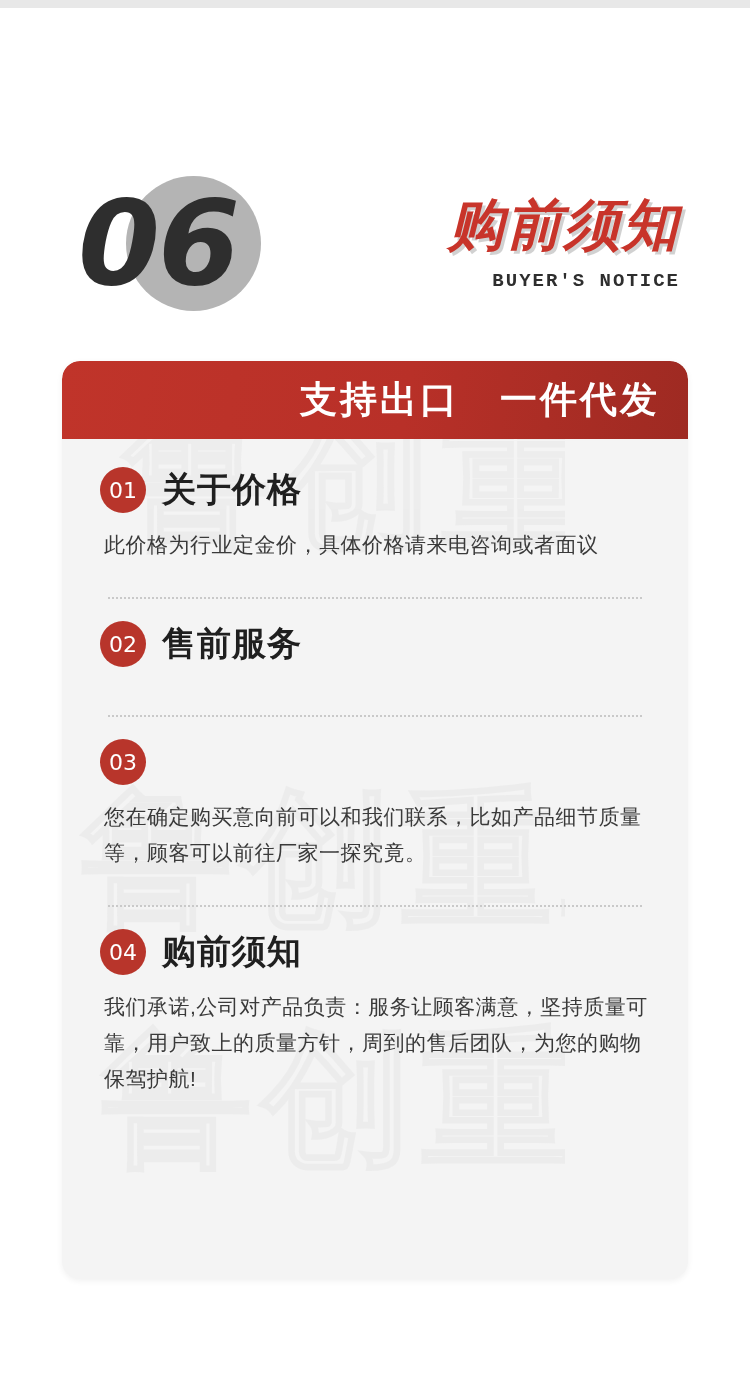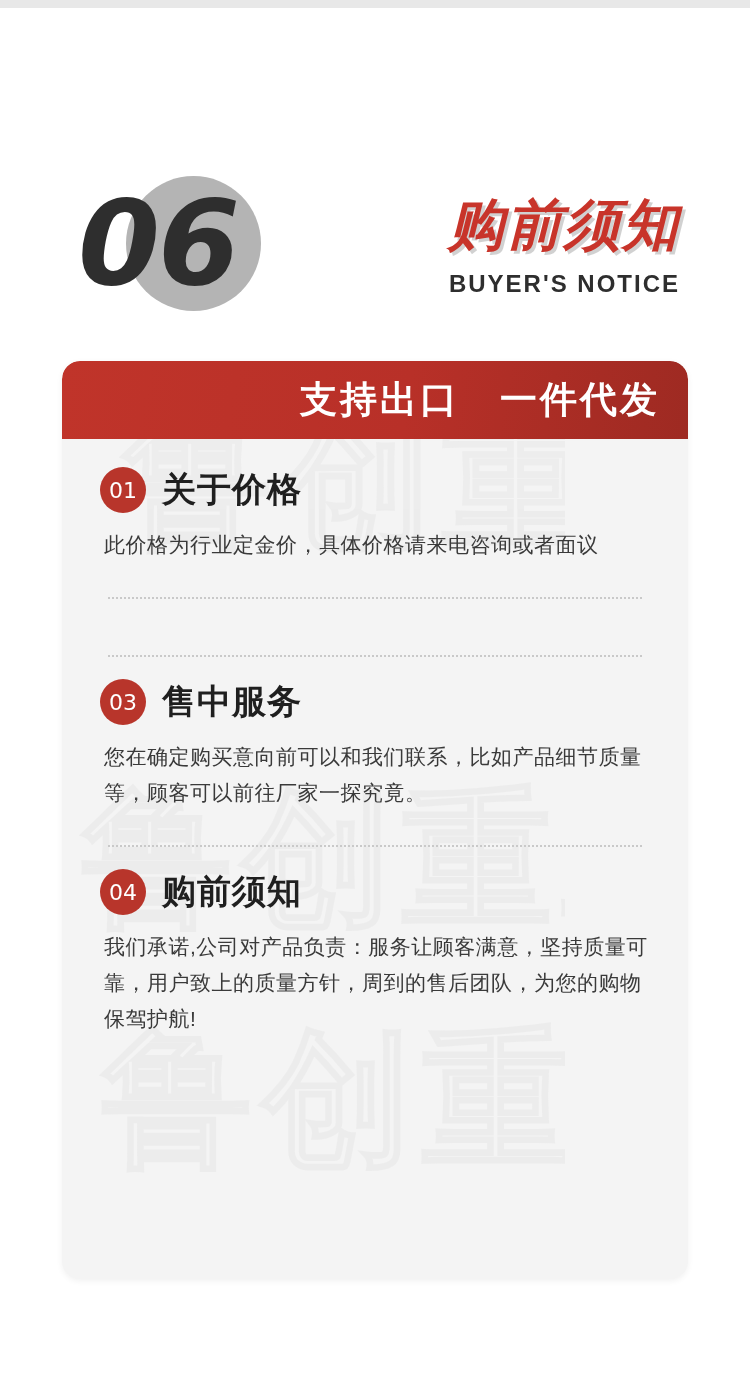--- a/index.html
+++ b/index.html
@@ -74,26 +74,26 @@
     font-weight: bold;
     font-style: italic;
     color: #c8342a;
     letter-spacing: 2px;
     text-align: right;
     text-shadow: 3px 3px 0 rgba(0,0,0,0.18);
     font-family: "DejaVu Sans", sans-serif;
   }
   .title-en {
     margin-top: 10px;
-    font-size: 24px;
+    font-size: 19px;
     letter-spacing: 2px;
     font-weight: bold;
     color: #2e2e2e;
     text-align: right;
-    font-family: Liberation Sans, sans-serif;
+    font-family: Liberation Mono, monospace;
   }
 
   
   .card {
     position: absolute;
     left: 62px;
     top: 353px;
     width: 626px;
     height: 918px;
     background: #f4f4f4;
@@ -234,28 +234,31 @@
         <div class="item-head">
           <div class="badge">01</div>
           <div class="item-title">关于价格</div>
         </div>
         <div class="item-text">此价格为行业定金价，具体价格请来电咨询或者面议</div>
       </div>
 
       <div class="divider"></div>
 
       <div class="item">
+        <div class="item-head">
+          <div class="badge">02</div>
+          <div class="item-title">售前服务</div>
+        </div>
       </div>
 
       <div class="divider"></div>
 
       <div class="item">
         <div class="item-head">
           <div class="badge">03</div>
-          <div class="item-title">售中服务</div>
         </div>
         <div class="item-text">您在确定购买意向前可以和我们联系，比如产品细节质量等，顾客可以前往厂家一探究竟。</div>
       </div>
 
       <div class="divider"></div>
 
       <div class="item">
         <div class="item-head">
           <div class="badge">04</div>
           <div class="item-title">购前须知</div>

